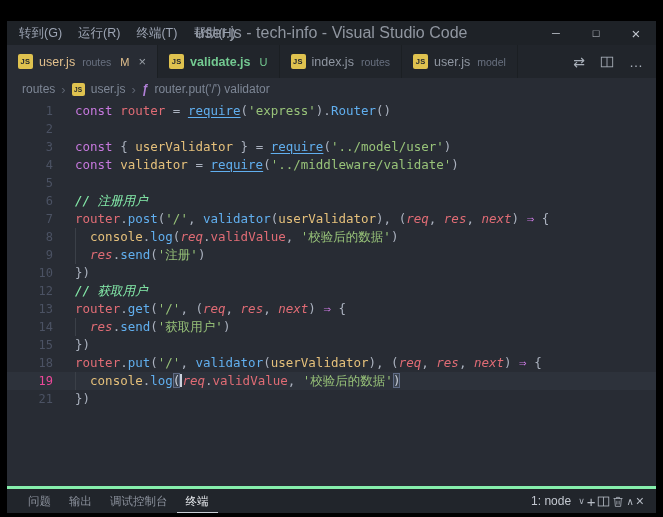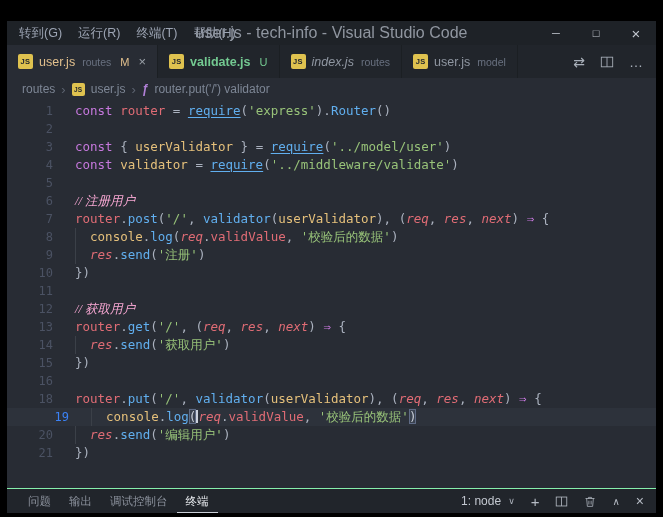--- a/index.html
+++ b/index.html
@@ -25,21 +25,21 @@
   .tab{display:flex;align-items:center;gap:6px;padding:0 11px;font-size:12.5px;
        color:#8f96a1;background:#21252b;border-right:1px solid #1b1f23;white-space:nowrap;}
   .tab.active{background:#282c34;color:#d7dbe0;}
   .tab .detail{font-size:10.5px;color:#697180;margin-left:1px;}
   .tab .detail:empty,.tab .badge:empty{display:none;}
   .badge{font-size:11px;margin-left:3px;}
   .badge.mod{color:#e2c08d;}
   .badge.untracked{color:#73c991;}
   .lbl.mod{color:#e2c08d;}
   .lbl.untracked{color:#73c991;font-weight:bold;}
-  .lbl.preview{font-style:italic;}
+  .lbl.preview{}
   .tab .closex{color:#9aa0a8;margin-left:3px;font-size:13px;}
   .tab-actions{margin-left:auto;display:flex;align-items:center;gap:15px;
                padding-right:13px;color:#a8afb9;}
   .tab-actions .action{font-size:14px;display:flex;align-items:center;}
   .js-icon{width:15px;height:15px;border-radius:2px;background:#dfc24f;color:#22262c;
            font-size:7.5px;font-weight:bold;display:inline-flex;align-items:center;
            justify-content:center;flex:0 0 auto;letter-spacing:.3px;}
   .js-icon.small{width:13px;height:13px;font-size:6.5px;}
 
   
@@ -50,44 +50,44 @@
 
   
   .editor{flex:1 1 auto;overflow:hidden;padding-top:2px;position:relative;}
   .code-line{display:flex;height:18px;line-height:18px;white-space:pre;
              font-family:"DejaVu Sans Mono", monospace;font-size:12.5px;}
   .ln{width:46px;flex:0 0 auto;text-align:right;color:#4b5263;font-size:12px;}
   .codetxt{flex:1 1 auto;padding-left:22px;position:relative;}
   .code-line.guided .codetxt::before{content:"";position:absolute;left:22px;top:0;bottom:0;
              border-left:1px solid #3b4048;}
   .code-line.activeline{background:rgba(170,190,230,0.045);}
-  .code-line.activeline .ln{color:#3b82f6;padding-left:16px;}
+  .code-line.activeline .ln{color:#ec4899;}
 
   .tk-kw{color:#c678dd;}
   .tk-var{color:#e06c75;}
   .tk-fn{color:#61afef;}
   .tk-req{color:#61afef;text-decoration:underline;text-underline-offset:2px;}
   .tk-str{color:#98c379;}
-  .tk-cmt{color:#f9a8d4;font-style:italic;font-family:Liberation Serif, serif;}
+  .tk-cmt{color:#86efac;font-style:italic;}
   .tk-id{color:#e5c07b;}
   .tk-pm{color:#e06c75;font-style:italic;}
   .tk-pr{color:#e06c75;}
   .tk-pl{color:#abb2bf;}
   .tk-ar{color:#c678dd;}
   .tk-mt{color:#c8cdd6;outline:1px solid #5f6b85;outline-offset:-1px;
          background:rgba(95,107,133,0.28);}
   .tk-cr{display:inline-block;width:2px;height:13px;background:#ccd2dc;
          vertical-align:middle;margin:0 0 2px 0;}
 
   
-  .panelbar{height:24px;background:#21252b;border-top:1px solid #86efac;display:flex;
+  .panelbar{height:24px;background:#21252b;border-top:3px solid #86efac;display:flex;
             align-items:stretch;padding:0 12px;flex:0 0 auto;font-size:11.5px;color:#8b919c;}
   .panel-tab{padding:0 9px;display:flex;align-items:center;}
   .panel-tab.active{color:#e4e7eb;box-shadow:inset 0 -1px 0 #c9ced6;}
-  .panel-right{margin-left:auto;display:flex;align-items:center;gap:16px;color:#b6bcc5;}
+  .panel-right{margin-left:auto;display:flex;align-items:center;gap:2px;color:#b6bcc5;}
   .terminal-select{display:flex;align-items:center;gap:7px;font-size:12px;color:#c3c8d0;}
   .chev{font-size:9px;color:#aab0ba;}
   .p-action{display:flex;align-items:center;font-size:13px;}
   .p-action.plus{font-size:15px;}
   .p-action.chevup{font-size:10px;}
   .p-action.closep{font-size:14px;}
   svg{display:block;}
 </style>
 </head>
 <body>
@@ -162,29 +162,26 @@
         <div class="code-line"><span class="ln">1</span><span class="codetxt"><span class="tk-kw">const </span><span class="tk-var">router</span><span class="tk-pl"> = </span><span class="tk-req">require</span><span class="tk-pl">(</span><span class="tk-str">'express'</span><span class="tk-pl">).</span><span class="tk-fn">Router</span><span class="tk-pl">()</span></span></div>
         <div class="code-line"><span class="ln">2</span><span class="codetxt"></span></div>
         <div class="code-line"><span class="ln">3</span><span class="codetxt"><span class="tk-kw">const </span><span class="tk-pl">{ </span><span class="tk-id">userValidator</span><span class="tk-pl"> } = </span><span class="tk-req">require</span><span class="tk-pl">(</span><span class="tk-str">'../model/user'</span><span class="tk-pl">)</span></span></div>
         <div class="code-line"><span class="ln">4</span><span class="codetxt"><span class="tk-kw">const </span><span class="tk-id">validator</span><span class="tk-pl"> = </span><span class="tk-req">require</span><span class="tk-pl">(</span><span class="tk-str">'../middleware/validate'</span><span class="tk-pl">)</span></span></div>
         <div class="code-line"><span class="ln">5</span><span class="codetxt"></span></div>
         <div class="code-line"><span class="ln">6</span><span class="codetxt"><span class="tk-cmt">// 注册用户</span></span></div>
         <div class="code-line"><span class="ln">7</span><span class="codetxt"><span class="tk-var">router</span><span class="tk-pl">.</span><span class="tk-fn">post</span><span class="tk-pl">(</span><span class="tk-str">'/'</span><span class="tk-pl">, </span><span class="tk-fn">validator</span><span class="tk-pl">(</span><span class="tk-id">userValidator</span><span class="tk-pl">), (</span><span class="tk-pm">req</span><span class="tk-pl">, </span><span class="tk-pm">res</span><span class="tk-pl">, </span><span class="tk-pm">next</span><span class="tk-pl">) </span><span class="tk-ar">⇒</span><span class="tk-pl"> {</span></span></div>
         <div class="code-line guided"><span class="ln">8</span><span class="codetxt"><span class="tk-pl">  </span><span class="tk-id">console</span><span class="tk-pl">.</span><span class="tk-fn">log</span><span class="tk-pl">(</span><span class="tk-pm">req</span><span class="tk-pl">.</span><span class="tk-pr">validValue</span><span class="tk-pl">, </span><span class="tk-str">'校验后的数据'</span><span class="tk-pl">)</span></span></div>
         <div class="code-line guided"><span class="ln">9</span><span class="codetxt"><span class="tk-pl">  </span><span class="tk-pm">res</span><span class="tk-pl">.</span><span class="tk-fn">send</span><span class="tk-pl">(</span><span class="tk-str">'注册'</span><span class="tk-pl">)</span></span></div>
         <div class="code-line"><span class="ln">10</span><span class="codetxt"><span class="tk-pl">})</span></span></div>
-        <div class="code-line"><span class="ln">11</span><span class="codetxt"></span></div>
         <div class="code-line"><span class="ln">12</span><span class="codetxt"><span class="tk-cmt">// 获取用户</span></span></div>
         <div class="code-line"><span class="ln">13</span><span class="codetxt"><span class="tk-var">router</span><span class="tk-pl">.</span><span class="tk-fn">get</span><span class="tk-pl">(</span><span class="tk-str">'/'</span><span class="tk-pl">, (</span><span class="tk-pm">req</span><span class="tk-pl">, </span><span class="tk-pm">res</span><span class="tk-pl">, </span><span class="tk-pm">next</span><span class="tk-pl">) </span><span class="tk-ar">⇒</span><span class="tk-pl"> {</span></span></div>
         <div class="code-line guided"><span class="ln">14</span><span class="codetxt"><span class="tk-pl">  </span><span class="tk-pm">res</span><span class="tk-pl">.</span><span class="tk-fn">send</span><span class="tk-pl">(</span><span class="tk-str">'获取用户'</span><span class="tk-pl">)</span></span></div>
         <div class="code-line"><span class="ln">15</span><span class="codetxt"><span class="tk-pl">})</span></span></div>
-        <div class="code-line"><span class="ln">16</span><span class="codetxt"></span></div>
         <div class="code-line"><span class="ln">18</span><span class="codetxt"><span class="tk-var">router</span><span class="tk-pl">.</span><span class="tk-fn">put</span><span class="tk-pl">(</span><span class="tk-str">'/'</span><span class="tk-pl">, </span><span class="tk-fn">validator</span><span class="tk-pl">(</span><span class="tk-id">userValidator</span><span class="tk-pl">), (</span><span class="tk-pm">req</span><span class="tk-pl">, </span><span class="tk-pm">res</span><span class="tk-pl">, </span><span class="tk-pm">next</span><span class="tk-pl">) </span><span class="tk-ar">⇒</span><span class="tk-pl"> {</span></span></div>
         <div class="code-line guided activeline"><span class="ln">19</span><span class="codetxt"><span class="tk-pl">  </span><span class="tk-id">console</span><span class="tk-pl">.</span><span class="tk-fn">log</span><span class="tk-mt">(</span><span class="tk-cr"></span><span class="tk-pm">req</span><span class="tk-pl">.</span><span class="tk-pr">validValue</span><span class="tk-pl">, </span><span class="tk-str">'校验后的数据'</span><span class="tk-mt">)</span></span></div>
-        <div class="code-line guided"><span class="ln">20</span><span class="codetxt"><span class="tk-pl">  </span><span class="tk-pm">res</span><span class="tk-pl">.</span><span class="tk-fn">send</span><span class="tk-pl">(</span><span class="tk-str">'编辑用户'</span><span class="tk-pl">)</span></span></div>
         <div class="code-line"><span class="ln">21</span><span class="codetxt"><span class="tk-pl">})</span></span></div>
       </div>
   </div>
 
   <div class="panelbar">
     <div class="panel-tab">问题</div>
     <div class="panel-tab">输出</div>
     <div class="panel-tab">调试控制台</div>
     <div class="panel-tab active">终端</div>
     <div class="panel-right">

